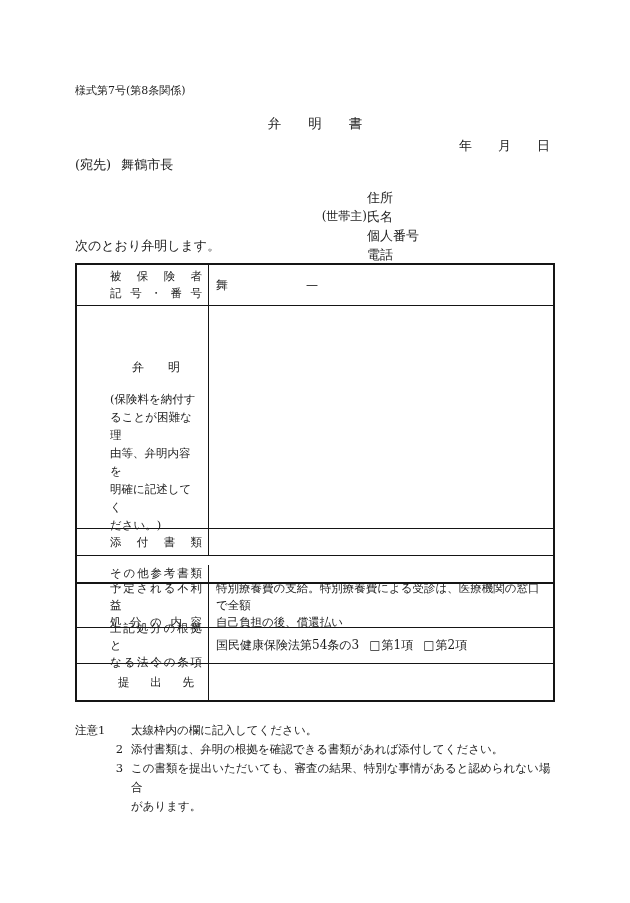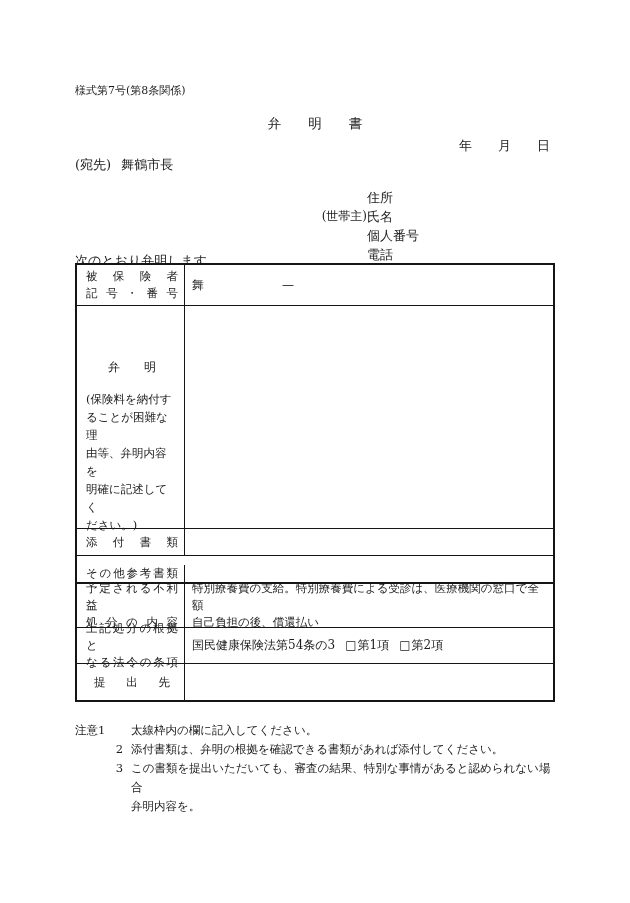--- a/index.html
+++ b/index.html
@@ -17,25 +17,25 @@
 
   
   .form-number { left: 75px; top: 81px; font-size: 11px; line-height: 19px; }
   .doc-title  { left: 0; right: 0; top: 114px; text-align: center; font-size: 13.5px; line-height: 19px; }
   .date-line  { right: 80px; top: 136px; font-size: 13px; line-height: 19px; }
   .addressee  { left: 75px; top: 155px; font-size: 13px; line-height: 19px; display: flex; }
   .addressee .name { margin-left: 10px; }
   .contact    { left: 367px; top: 188px; font-size: 13px; line-height: 19px; }
   .contact .cline { position: relative; }
   .contact .prefix { position: absolute; right: 100%; top: 0; font-size: 12px; line-height: 19px; white-space: nowrap; }
-  .intro      { left: 75px; top: 251px; font-size: 13px; line-height: 19px; }
+  .intro      { left: 75px; top: 236px; font-size: 13px; line-height: 19px; }
 
   
   .form-table { left: 75px; top: 263px; width: 480px; border: 2px solid #151515; background: #fff; }
-  .trow { display: flex; border-top: 1px solid #151515; }
+  .trow { display: flex; border-top: 1px solid #151515; padding-left: 24px; }
   .trow.first { border-top: none; }
   .trow.thick-top { border-top: 2px solid #151515; }
   .r1 { height: 40px; } .r2 { height: 223px; } .r3 { height: 27px; }
   .r4 { height: 27px; align-items: flex-end; } .r5 { height: 45px; } .r6 { height: 36px; } .r7 { height: 37px; }
 
   .lcell {
     width: 108px; flex: none;
     border-right: 1px solid #151515;
     font-size: 11.5px; line-height: 17px;
     display: flex; flex-direction: column; justify-content: center;
@@ -165,17 +165,17 @@
       <div class="note-num">注意1</div>
       <div class="note-text">太線枠内の欄に記入してください。</div>
     </div>
     <div class="note">
       <div class="note-num digit">2</div>
       <div class="note-text">添付書類は、弁明の根拠を確認できる書類があれば添付してください。</div>
     </div>
     <div class="note">
       <div class="note-num digit">3</div>
       <div class="note-text">この書類を提出いただいても、審査の結果、特別な事情があると認められない場合
-弁明内容を。</div>
+があります。</div>
     </div>
   </div>
 
 </div>
 
 </body></html>

